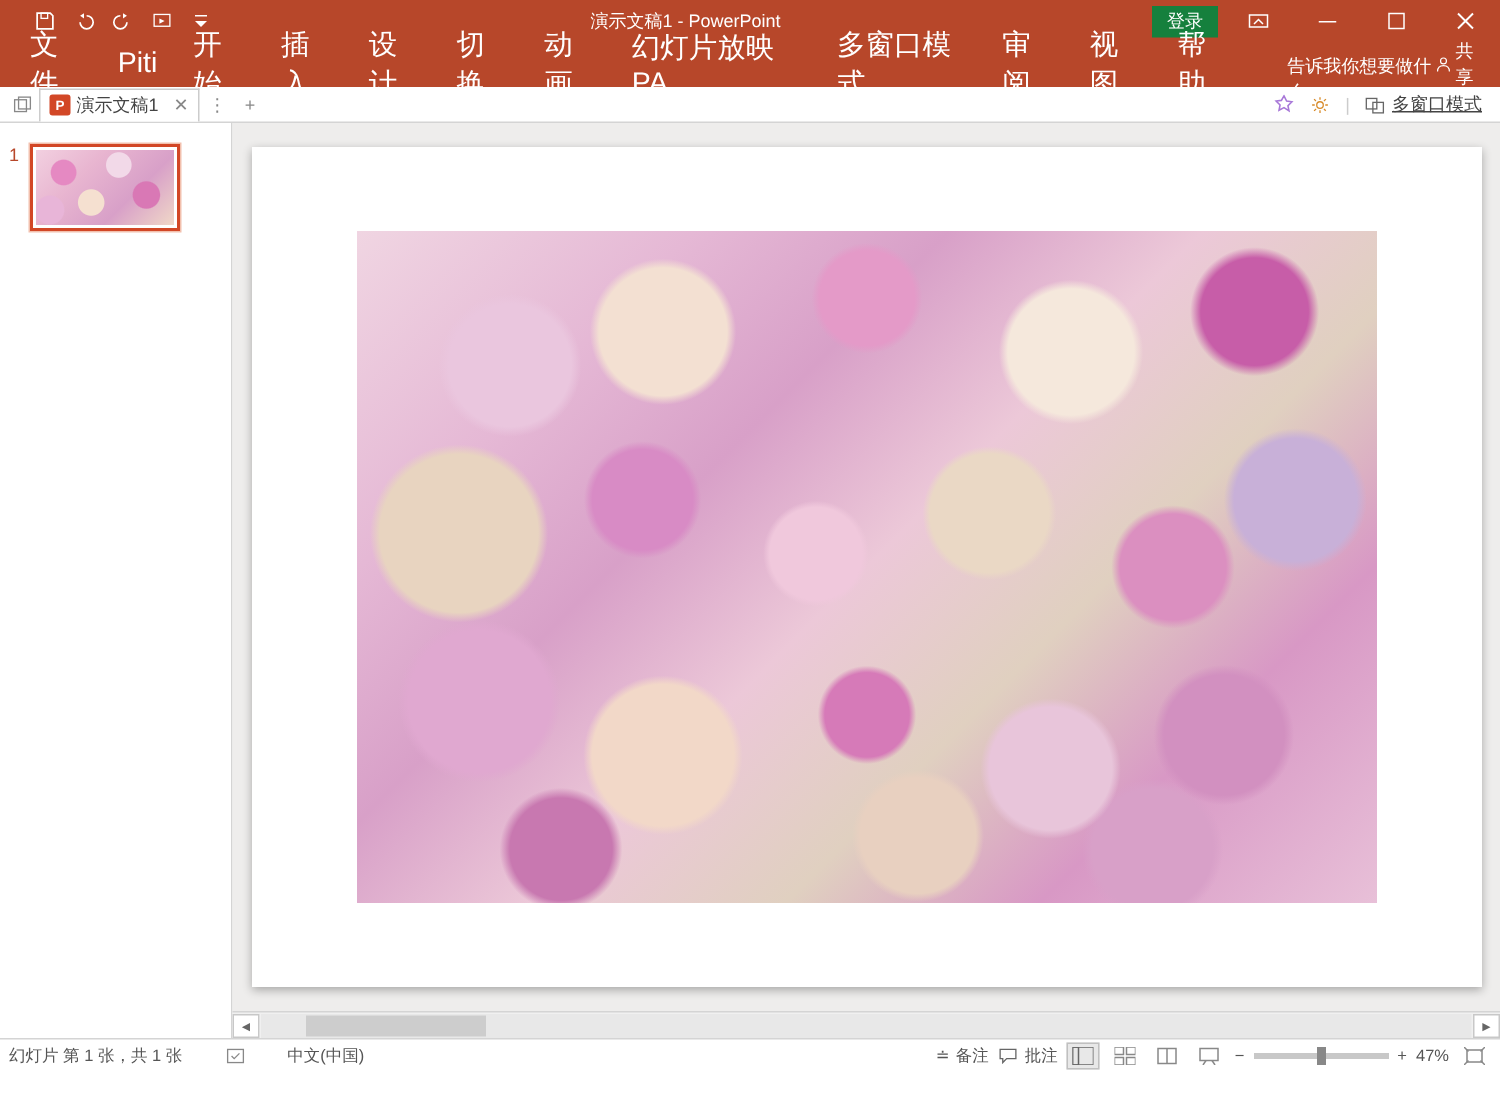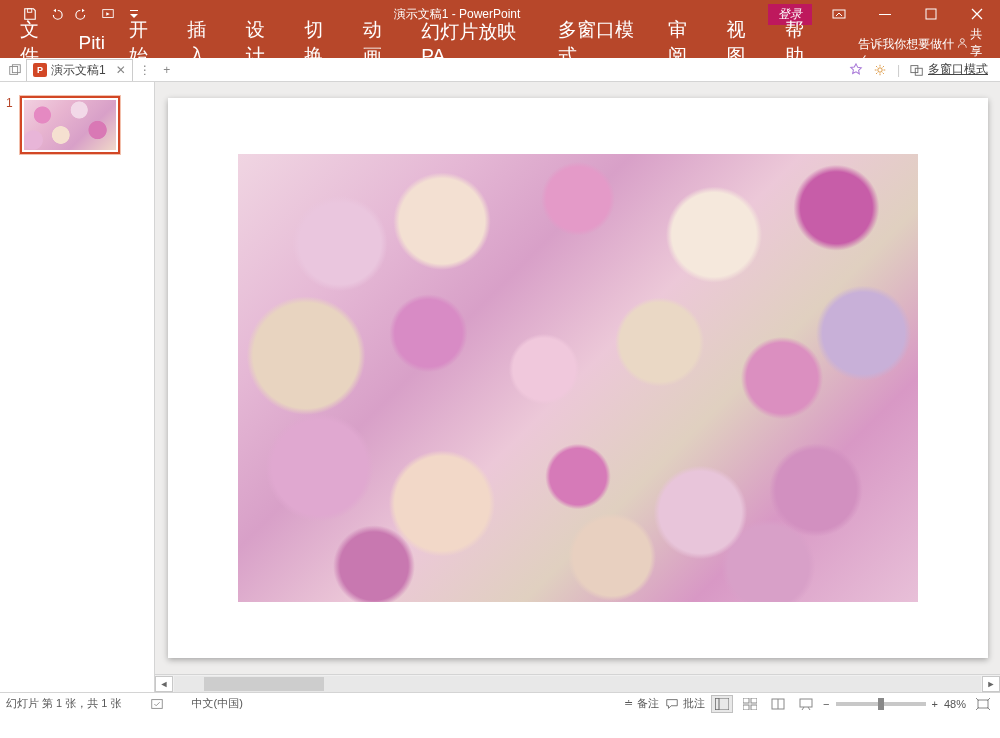--- a/index.html
+++ b/index.html
@@ -5,21 +5,21 @@
 * { margin:0; padding:0; box-sizing:border-box; font-family:"Microsoft YaHei","Segoe UI",sans-serif; }
 body { width:1000px; height:738px; background:#fff; overflow:hidden; font-size:12px; color:#444; }
 
 
 .titlebar { height:28px; background:#b7472a; display:flex; align-items:center; color:#fff;padding-left:12px; }
 .qat { display:flex; align-items:center; gap:2px; padding-left:6px; }
 .qat .btn { width:24px; height:24px; display:flex; align-items:center; justify-content:center; cursor:pointer; }
 .titlebar .title { flex:1; text-align:center; font-size:12px; color:#fff; }
 .winbtns { display:flex; align-items:center; height:100%; }
 .winbtns .wb { width:46px; height:28px; display:flex; align-items:center; justify-content:center; cursor:pointer; }
-.login { background:#be185d; padding:2px 10px; font-size:12px; margin-right:4px; cursor:pointer;font-style:italic; }
+.login { background:#15803d; padding:2px 10px; font-size:12px; margin-right:4px; cursor:pointer; }
 
 
 .ribbon { height:30px; background:#b7472a; display:flex; align-items:center; color:#fff; padding:0 8px; }
 .ribbon .tab { padding:0 12px; height:30px; display:flex; align-items:center; font-size:19px; cursor:pointer; }
 .ribbon .tellme { display:flex; align-items:flex-end; gap:6px; margin-left:8px;margin-top:19px; }
 .ribbon .share { margin-left:auto; display:flex; align-items:center; gap:2px; }
 
 
 .doctabs { height:24px; border-bottom:1px solid #d4d4d4; display:flex; align-items:center; background:#fff; padding:0 4px; }
 .doctabs .dt { display:flex; align-items:center; gap:4px; padding:0 6px; height:22px; border:1px solid #ccc; border-bottom:none; background:#fff; font-size:12px; }
@@ -273,21 +273,21 @@
           <rect x="1" y="1" width="12" height="8" fill="none" stroke="#888"></rect>
           <line x1="5" y1="9" x2="3" y2="12" stroke="#888"></line>
           <line x1="9" y1="9" x2="11" y2="12" stroke="#888"></line>
         </svg>
       </div>
     <span style="cursor:pointer;">−</span>
     <div class="zoom-slider">
         <div class="knob"></div>
       </div>
     <span style="cursor:pointer;">+</span>
-    <span>48%</span>
+    <span>47%</span>
     <div class="vbtn">
         <svg width="14" height="12" viewBox="0 0 14 12">
           <rect x="2" y="2" width="10" height="8" fill="none" stroke="#888"></rect>
           <path d="M0 0l3 3M14 0l-3 3M0 12l3-3M14 12l-3-3" stroke="#888"></path>
         </svg>
       </div>
   </div>
 </div>
 
 </body></html>

